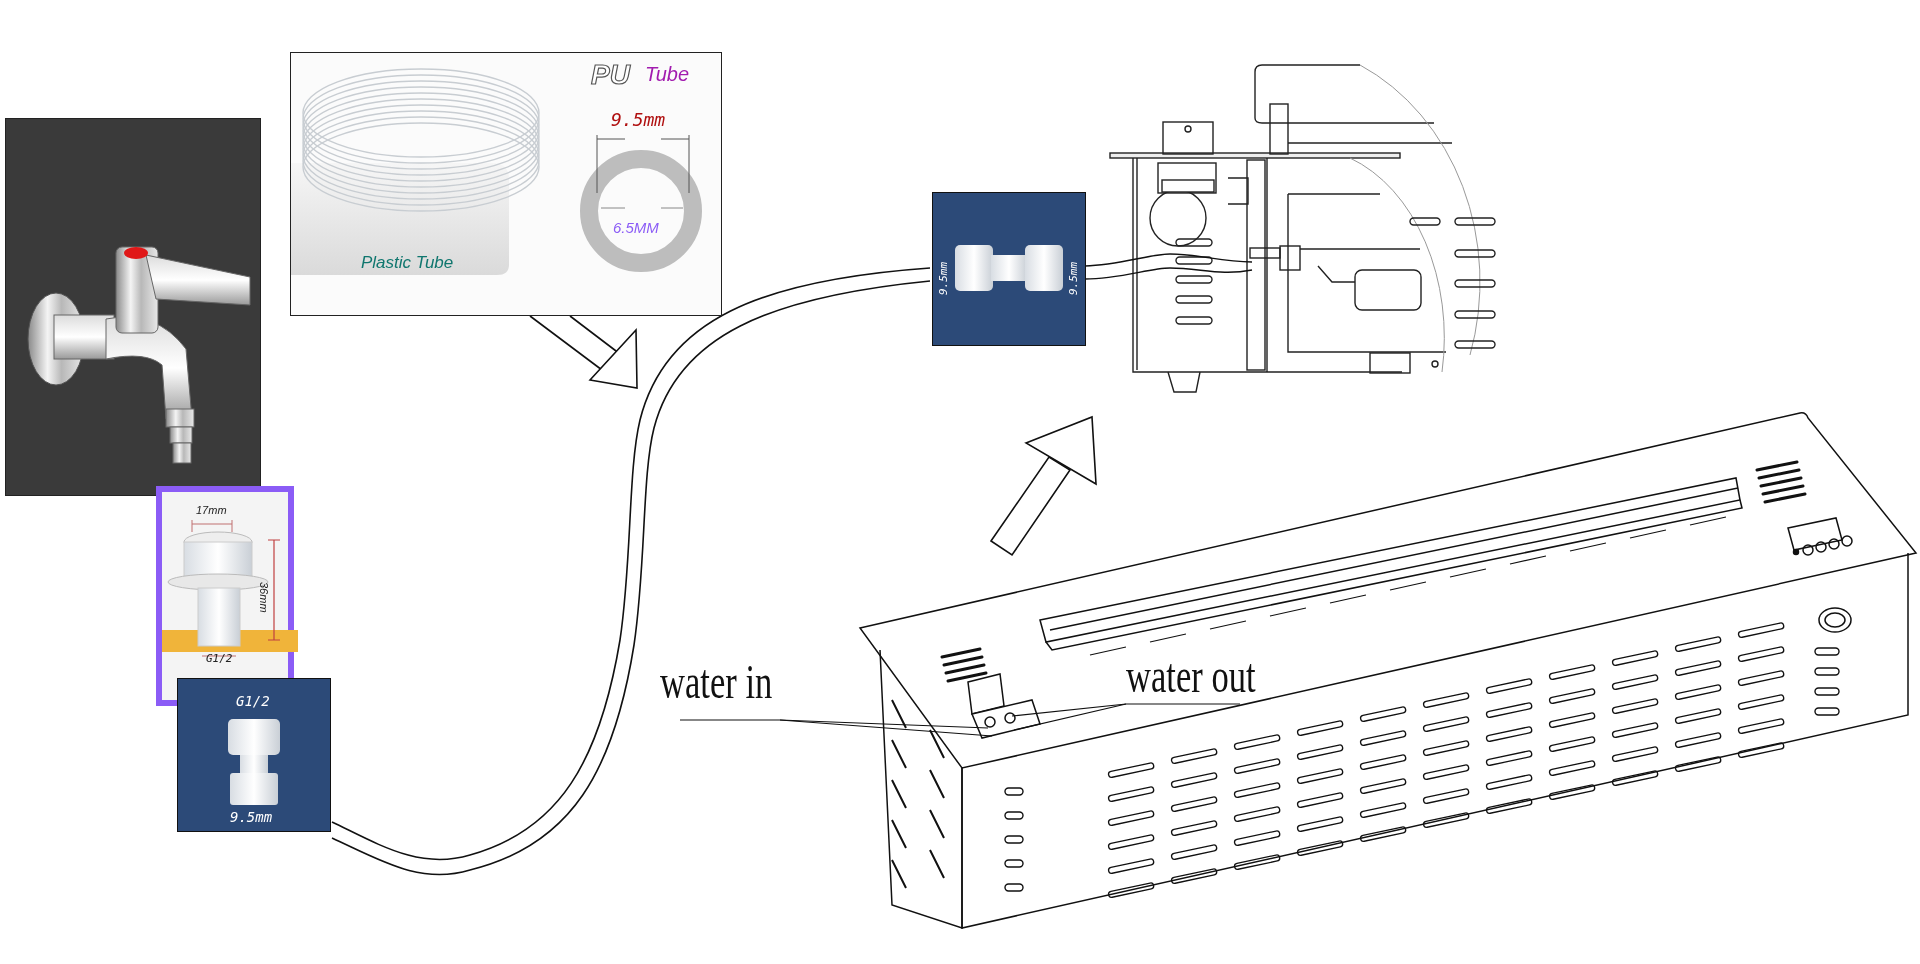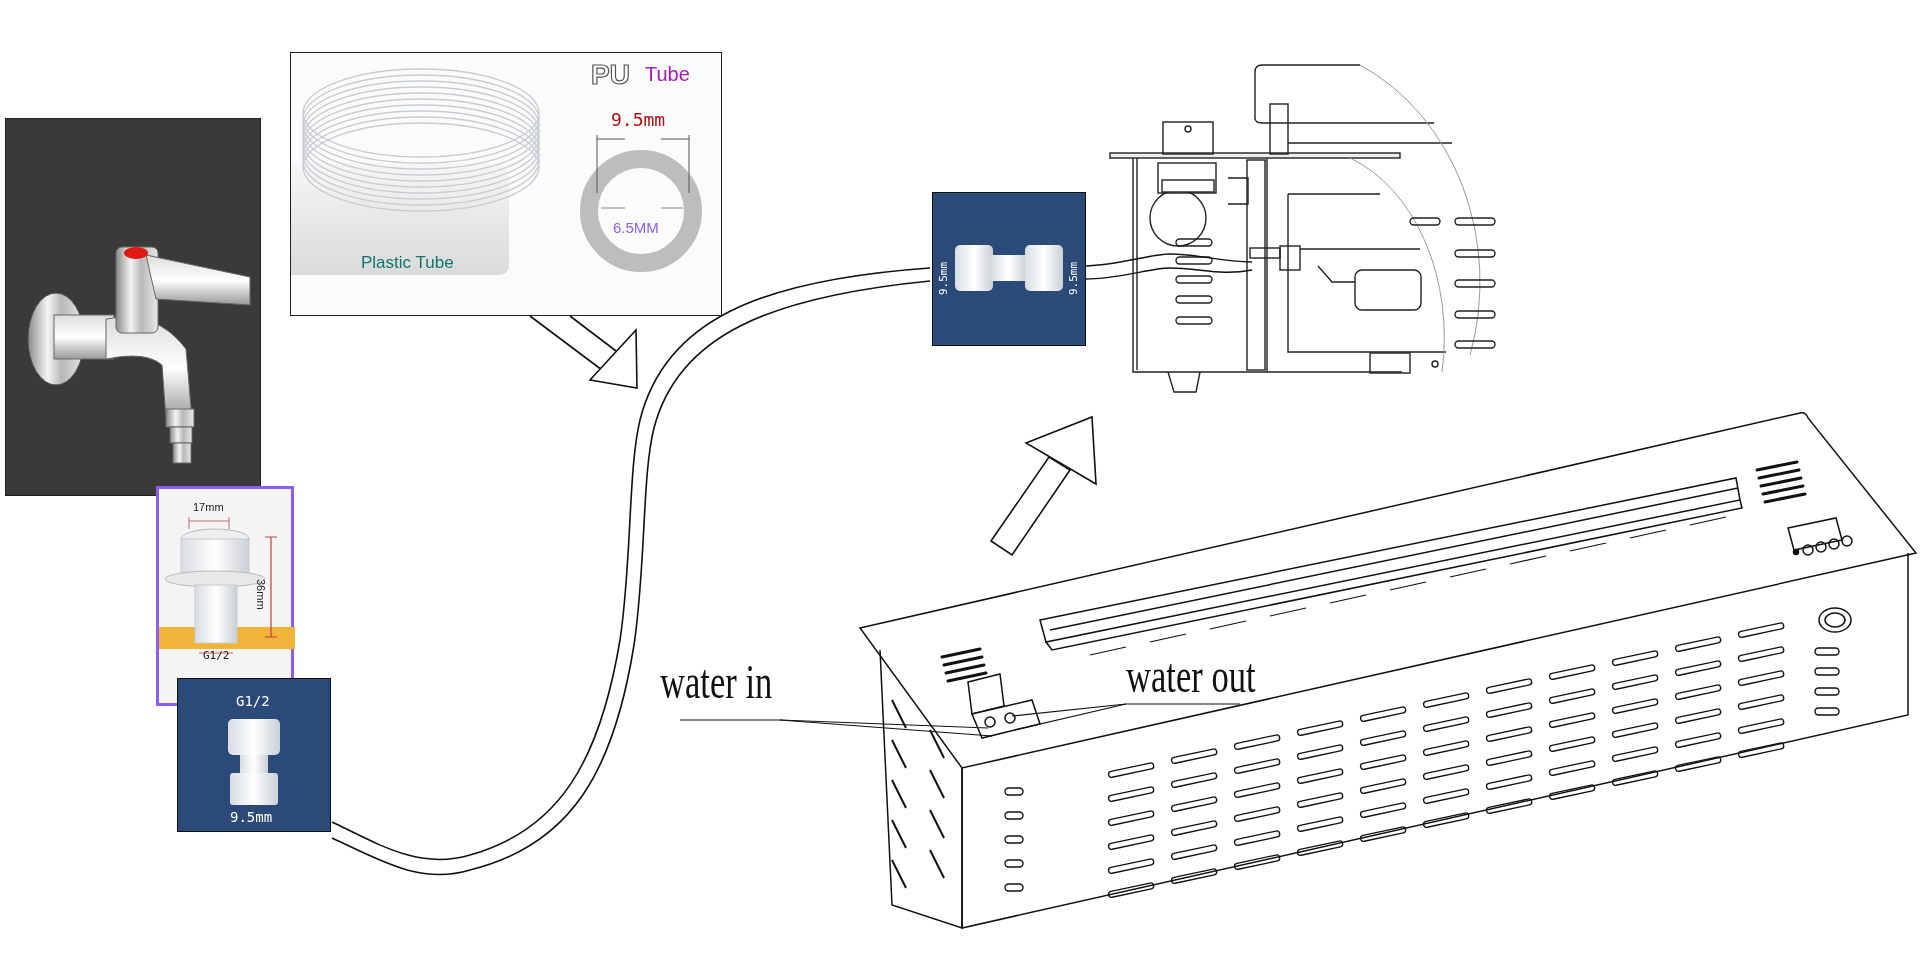--- a/index.html
+++ b/index.html
@@ -1,19 +1,19 @@
 <!DOCTYPE html>
 <html><head>
 <meta charset="utf-8">
 <style>
   html, body { margin: 0; padding: 0; background: #ffffff; }
   body { width: 1920px; height: 964px; position: relative; overflow: hidden;
          font-family: "Liberation Sans", sans-serif; }
   svg { position: absolute; left: 0; top: 0; }
-  .panel { position: absolute; box-sizing: border-box; }
+  .panel { position: absolute; box-sizing: border-box; font-style: italic; }
   .lbl { position: absolute; white-space: nowrap; }
   .serif-lbl { font-family: "Liberation Serif", "DejaVu Serif", serif; color: #111; }
   .mono { font-family: "DejaVu Sans Mono", "Liberation Mono", monospace; }
 </style>
 </head>
 <body>
 
 <svg width="1920" height="964" viewBox="0 0 1920 964">
   <defs>
     <linearGradient id="chrome" x1="0" x2="1">
@@ -263,21 +263,21 @@
     <path d="M100,200 Q150,190 180,230 L186,300 L160,300 L156,246 Q140,232 100,240 Z" fill="url(#chromeV)" stroke="#666"></path>
     <rect x="110" y="128" width="42" height="86" rx="6" fill="url(#chrome)" stroke="#666"></rect>
     <path d="M140,136 L244,158 L244,186 L150,180 Z" fill="url(#chromeV)" stroke="#666"></path>
     <ellipse cx="130" cy="134" rx="12" ry="6" fill="#e01818"></ellipse>
     <rect x="160" y="290" width="28" height="18" fill="url(#chrome)" stroke="#666"></rect>
     <rect x="164" y="308" width="22" height="16" fill="url(#chrome)" stroke="#666"></rect>
     <rect x="167" y="324" width="18" height="20" fill="url(#chrome)" stroke="#666"></rect>
   </svg>
 </div>
 
-<div class="panel" style="left:156px;top:486px;width:138px;height:220px;background:#f4f4f4;border:3px solid #8b5cf6;">
+<div class="panel" style="left:156px;top:486px;width:138px;height:220px;background:#f4f4f4;border:6px solid #8b5cf6;">
   <svg width="138" height="176" viewBox="0 0 138 176">
     <rect x="0" y="138" width="136" height="22" fill="#f0b43a"></rect>
     <path d="M30,28 L30,40 M70,28 L70,40 M30,32 L70,32" stroke="#c07070" stroke-width="1"></path>
     <path d="M112,48 L112,148 M106,48 L118,48 M106,148 L118,148" stroke="#c04040" stroke-width="1.2"></path>
     <ellipse cx="56" cy="50" rx="34" ry="10" fill="#eee" stroke="#bbb"></ellipse>
     <rect x="22" y="50" width="68" height="40" fill="url(#plastic)" stroke="#ccc"></rect>
     <ellipse cx="56" cy="90" rx="50" ry="8" fill="#e8e8e8" stroke="#bbb"></ellipse>
     <rect x="36" y="96" width="42" height="58" fill="url(#plastic)" stroke="#ccc"></rect>
     <path d="M40,164 L74,164" stroke="#c07070"></path>
   </svg>

